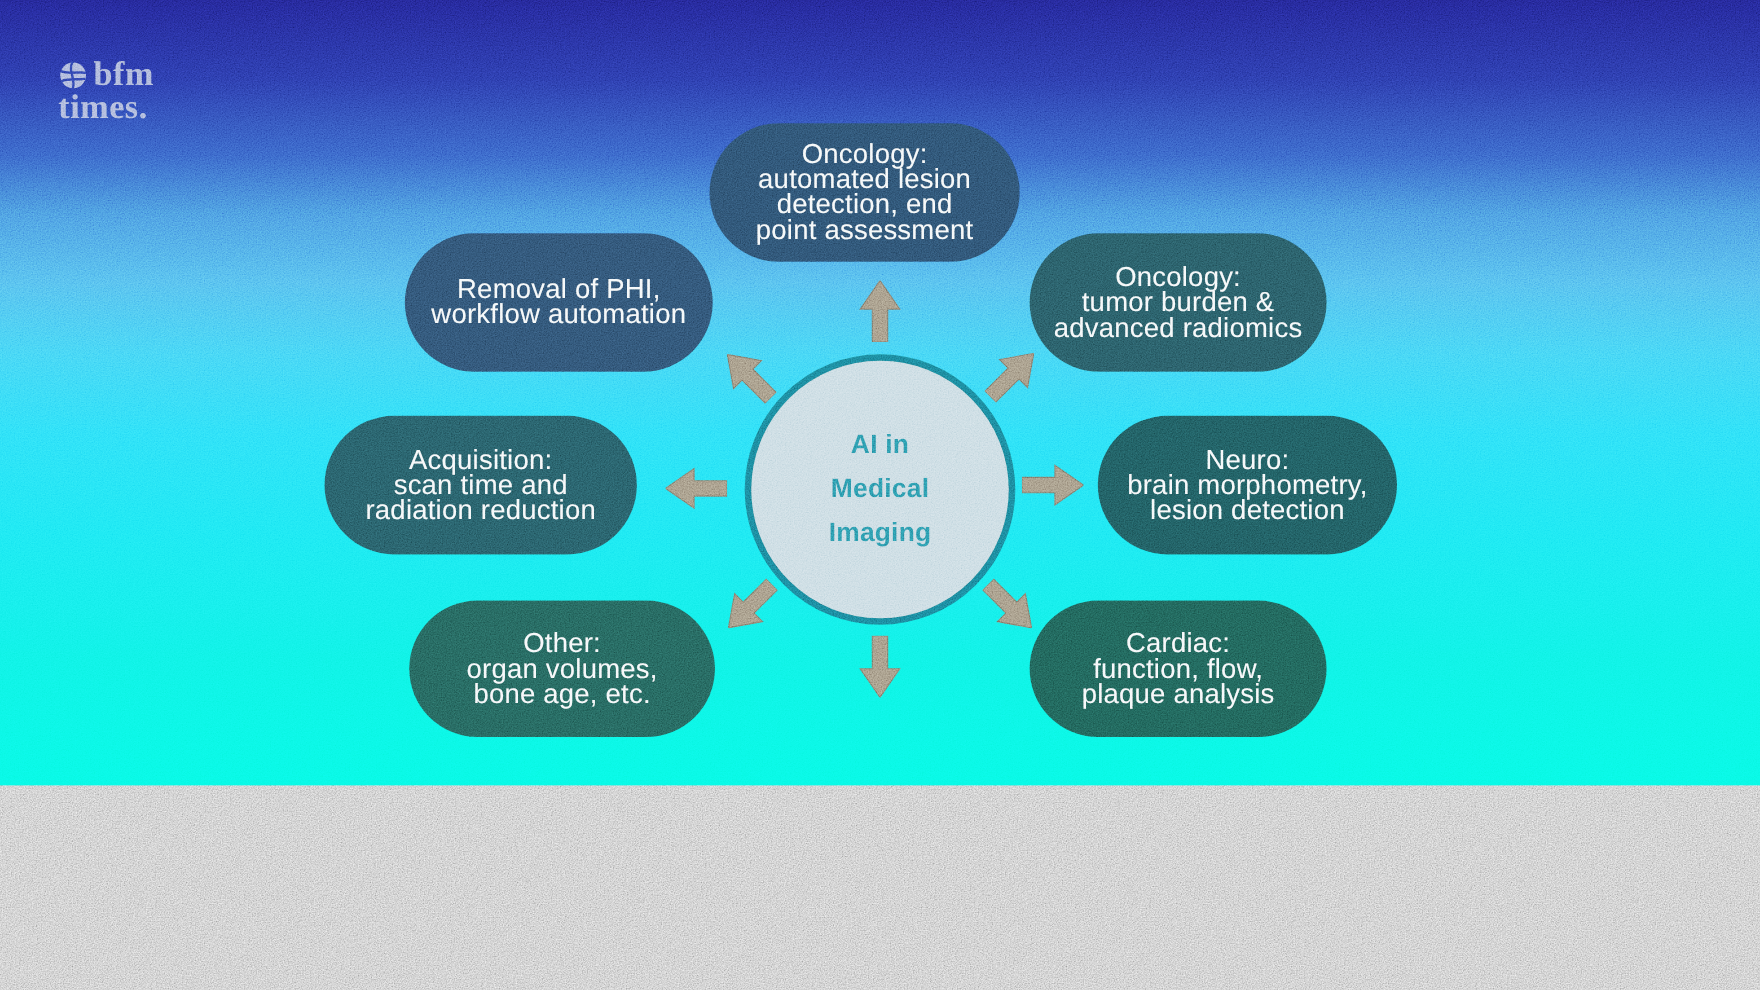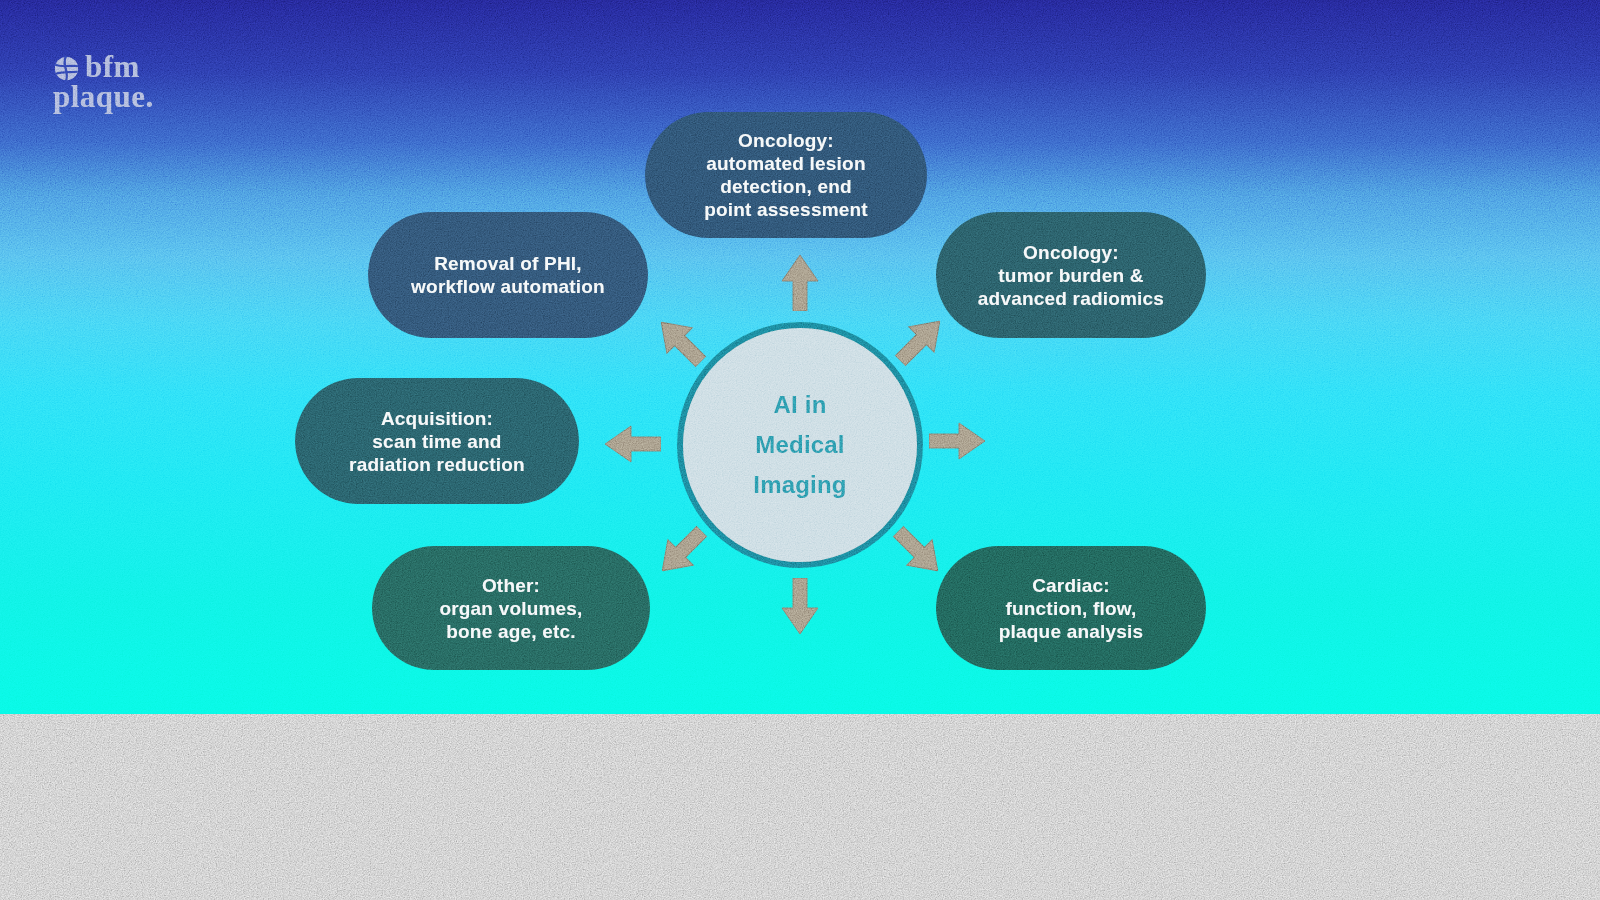--- a/index.html
+++ b/index.html
@@ -42,21 +42,21 @@
     text-align: center;
     font-weight: bold; font-size: 24px; line-height: 40px;
     letter-spacing: 0.2px;
   }
 
   
   .pill {
     position: absolute; border-radius: 64px;
     display: flex; align-items: center; justify-content: center;
     text-align: center;
-    font-weight: bold; font-size: 19px; line-height: 23px;
+    font-weight: normal; font-size: 25px; line-height: 23px;
     letter-spacing: 0.2px;
   }
   .pos-top          { left: 645px; top: 112px; width: 282px; height: 126px; }
   .pos-top-right    { left: 936px; top: 212px; width: 270px; height: 126px; }
   .pos-right        { left: 998px; top: 378px; width: 272px; height: 126px; }
   .pos-bottom-right { left: 936px; top: 546px; width: 270px; height: 124px; }
   .pos-bottom       { left: 645px; top: 645px; width: 282px; height: 126px; }
   .pos-bottom-left  { left: 372px; top: 546px; width: 278px; height: 124px; }
   .pos-left         { left: 295px; top: 378px; width: 284px; height: 126px; }
   .pos-top-left     { left: 368px; top: 212px; width: 280px; height: 126px; }
@@ -78,21 +78,21 @@
 <div id="stage" style="background: linear-gradient(rgb(25, 27, 124) 0%, rgb(31, 45, 150) 10%, rgb(43, 83, 187) 20%, rgb(60, 134, 219) 28%, rgb(68, 174, 234) 36%, rgb(53, 201, 242) 45%, rgb(33, 215, 245) 55%, rgb(20, 226, 239) 68%, rgb(10, 239, 223) 84%, rgb(5, 248, 222) 100%);">
 
   <div class="logo">
     <svg class="logo-icon" width="27" height="27" viewBox="0 0 36 36" aria-hidden="true">
       <circle cx="18" cy="18" r="15.5" fill="currentColor"></circle>
       <path d="M18 1 C 10 11, 23 24, 17 35" fill="none" stroke="#23359b" stroke-width="3"></path>
       <path d="M3 13 C 13 17, 25 13, 34 15" fill="none" stroke="#23359b" stroke-width="3"></path>
       <path d="M4 25 C 14 21, 26 24, 33 22" fill="none" stroke="#23359b" stroke-width="3"></path>
     </svg>
     <span class="l1">bfm</span>
-    <span class="l2">plaque.</span>
+    <span class="l2">times.</span>
   </div>
 
   <svg class="arrow arrow-up" viewBox="0 0 56 42" style="color: rgb(142, 129, 113);">
     <polygon points="0,14 30,14 30,3 56,21 30,39 30,28 0,28" fill="currentColor" stroke="#6f6555" stroke-width="1"></polygon>
   </svg>
   <svg class="arrow arrow-up-right" viewBox="0 0 56 42" style="color: rgb(142, 129, 113);">
     <polygon points="0,14 30,14 30,3 56,21 30,39 30,28 0,28" fill="currentColor" stroke="#6f6555" stroke-width="1"></polygon>
   </svg>
   <svg class="arrow arrow-right" viewBox="0 0 56 42" style="color: rgb(142, 129, 113);">
     <polygon points="0,14 30,14 30,3 56,21 30,39 30,28 0,28" fill="currentColor" stroke="#6f6555" stroke-width="1"></polygon>
@@ -112,20 +112,21 @@
   <svg class="arrow arrow-up-left" viewBox="0 0 56 42" style="color: rgb(142, 129, 113);">
     <polygon points="0,14 30,14 30,3 56,21 30,39 30,28 0,28" fill="currentColor" stroke="#6f6555" stroke-width="1"></polygon>
   </svg>
 
   <div class="circle" style="background: rgb(189, 211, 220); color: rgb(31, 127, 151); border-color: rgb(18, 112, 130);">AI in<br>Medical<br>Imaging</div>
 
   <div class="pill pos-top" style="background: rgb(33, 65, 94); color: rgb(242, 246, 248);">Oncology:<br>automated lesion<br>detection, end<br>point assessment</div>
 
   <div class="pill pos-top-right" style="background: rgb(29, 74, 83); color: rgb(242, 246, 248);">Oncology:<br>tumor burden &amp;<br>advanced radiomics</div>
 
+  <div class="pill pos-right" style="background: rgb(22, 74, 78); color: rgb(242, 246, 248);">Neuro:<br>brain morphometry,<br>lesion detection</div>
 
   <div class="pill pos-bottom-right" style="background: rgb(22, 80, 71); color: rgb(242, 246, 248);">Cardiac:<br>function, flow,<br>plaque analysis</div>
 
 
   <div class="pill pos-bottom-left" style="background: rgb(26, 82, 75); color: rgb(242, 246, 248);">Other:<br>organ volumes,<br>bone age, etc.</div>
 
   <div class="pill pos-left" style="background: rgb(28, 76, 85); color: rgb(242, 246, 248);">Acquisition:<br>scan time and<br>radiation reduction</div>
 
   <div class="pill pos-top-left" style="background: rgb(35, 66, 96); color: rgb(242, 246, 248);">Removal of PHI,<br>workflow automation</div>
 

